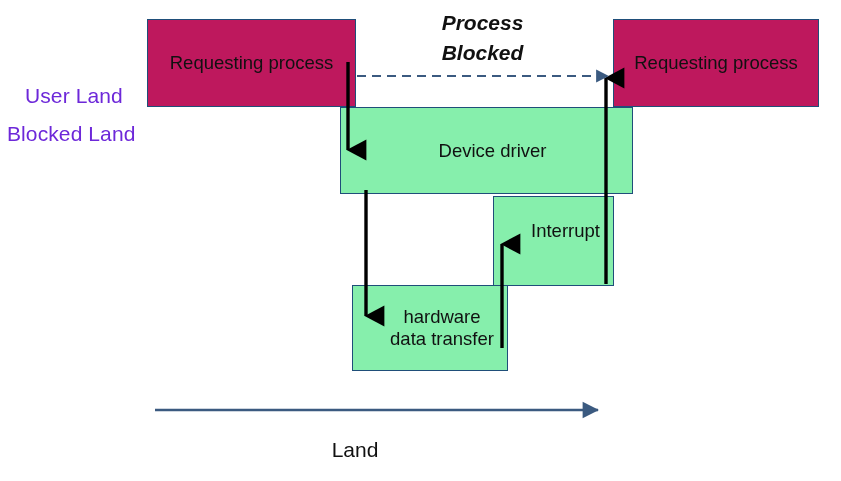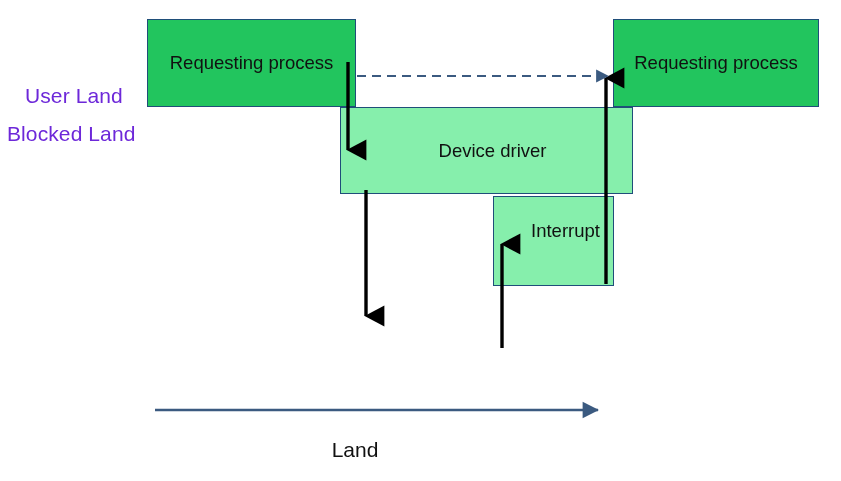--- a/index.html
+++ b/index.html
@@ -36,21 +36,21 @@
     box-sizing: border-box;
     border: 1.5px solid #1F4E79;
     display: flex;
     align-items: center;
     justify-content: center;
     text-align: center;
     color: #111111;
     font-size: 18.5px;
     line-height: 1.18;
   }
-  .box.user   { background: #22c55e; }
+  .box.user   { background: #be185d; }
   .box.kernel { background: #86efac; }
 
   #box-req-1 { left: 147px; top: 19px;  width: 209px; height: 88px; }
   #box-req-2 { left: 613px; top: 19px;  width: 206px; height: 88px; }
   #box-driver{ left: 340px; top: 107px; width: 293px; height: 87px; }
   #box-interrupt { left: 493px; top: 196px; width: 121px; height: 90px; }
   #box-hardware  { left: 352px; top: 285px; width: 156px; height: 86px; }
 
   .box-label { pointer-events: none; }
   #box-driver .box-label    { transform: translateX(6px); }
@@ -107,21 +107,25 @@
   </div>
 
   <div class="box kernel" id="box-driver">
     <span class="box-label">Device driver</span>
   </div>
 
   <div class="box kernel" id="box-interrupt">
     <span class="box-label">Interrupt</span>
   </div>
 
+  <div class="box kernel" id="box-hardware">
+    <span class="box-label">hardware<br>data transfer</span>
+  </div>
 
+  <div id="process-blocked">Process<br>Blocked</div>
 
   <svg id="arrow-layer" viewBox="0 0 841 481">
     <defs>
       <marker id="head-dark-down" markerWidth="7" markerHeight="7" refX="3.5" refY="6" orient="auto" markerUnits="strokeWidth">
         <path d="M0.4,0.6 L3.5,6.4 L6.6,0.6 Z" fill="#000000"></path>
       </marker>
       <marker id="head-dark-up" markerWidth="7" markerHeight="7" refX="3.5" refY="1" orient="auto" markerUnits="strokeWidth">
         <path d="M0.4,6.4 L3.5,0.6 L6.6,6.4 Z" fill="#000000"></path>
       </marker>
       <marker id="head-blue-right" markerWidth="7" markerHeight="7" refX="6" refY="3.5" orient="auto" markerUnits="strokeWidth">

